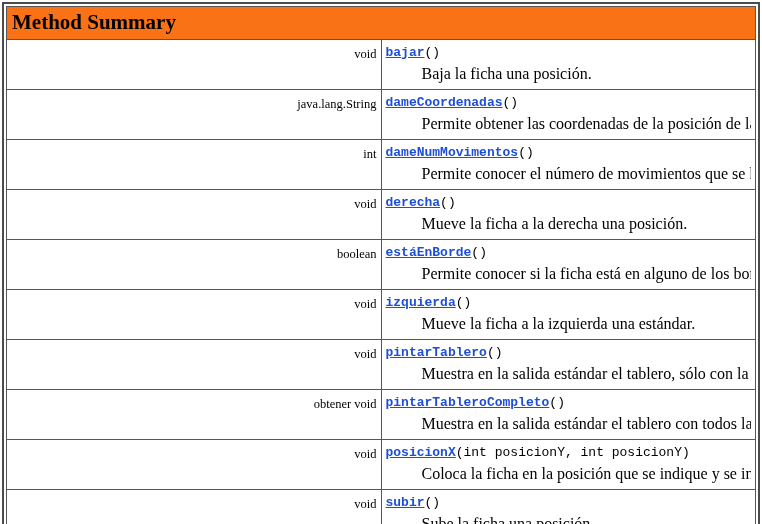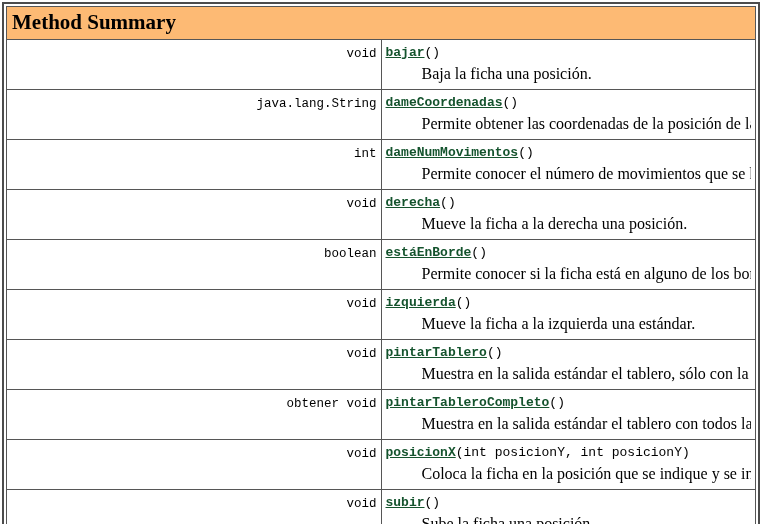--- a/index.html
+++ b/index.html
@@ -18,52 +18,52 @@
   }
   table.method-summary {
     border-collapse: collapse;
     width: 100%;
     table-layout: fixed;
   }
   table.method-summary td {
     border: 1px solid #565656;
   }
   td.header-cell {
-    background: #fdba74;
+    background: #f97316;
     font-family: "Liberation Serif", serif;
     font-weight: bold;
     font-size: 21px;
     color: #000000;
     padding: 3px 5px 4px 5px;
     letter-spacing: 0px;
   }
   td.type-cell {
     width: 118px;
     text-align: right;
     vertical-align: top;
-    font-family: Liberation Mono, monospace;
+    font-family: Liberation Serif, serif;
     font-size: 12.5px;
     line-height: 16px;
     color: #000000;
     padding: 6px 4px 4px 4px;
     white-space: nowrap;
   }
   td.method-cell {
     vertical-align: top;
     padding: 4px 4px 6px 4px;
   }
   .signature {
     font-family: "Liberation Mono", "DejaVu Sans Mono", monospace;
     font-size: 13px;
     line-height: 17px;
     color: #000000;
     white-space: nowrap;
   }
   .signature a.method-link {
-    color: #14532d;
+    color: #1d4ed8;
     font-weight: bold;
     text-decoration: underline;
     cursor: pointer;
   }
   .description {
     font-family: "Liberation Serif", serif;
     font-size: 16px;
     line-height: 19px;
     color: #000000;
     padding-left: 36px;

